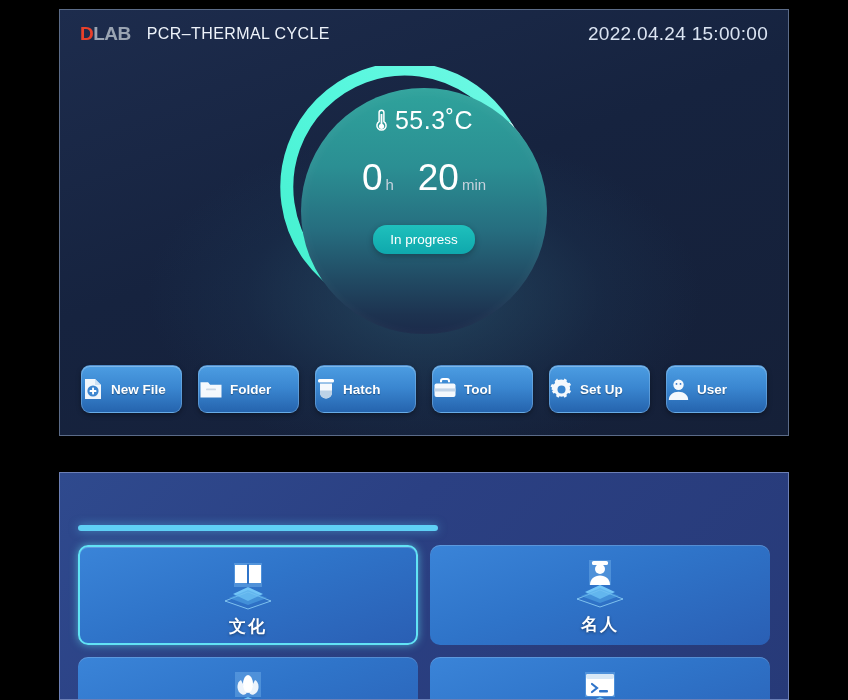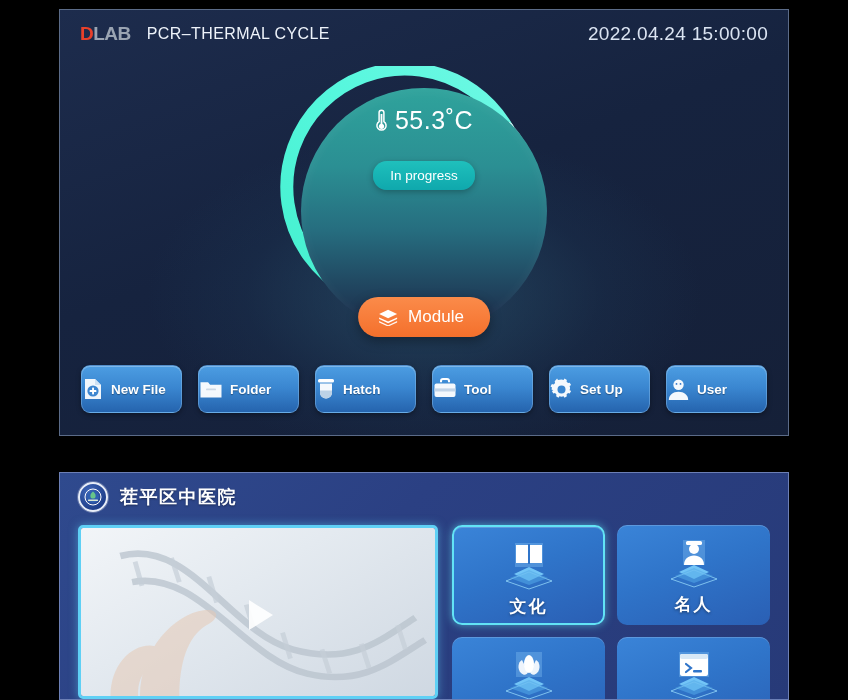--- a/index.html
+++ b/index.html
@@ -110,21 +110,21 @@
     border:2px solid #e7edf8;
     display:flex; align-items:center; justify-content:center;
     box-shadow:0 0 0 1px rgba(255,255,255,.25);
   }
   .hosp-name{
     color:#fff; font-size:18px; font-weight:bold; letter-spacing:1.5px;
     text-shadow:0 1px 2px rgba(0,0,0,.4);
   }
   .kiosk-body{
     position:absolute; left:18px; top:52px; right:18px; bottom:0;
-    display:flex; gap:14px;
+    display:flex; gap:14px;flex-direction:column;
   }
   .video-card{
     width:360px; border-radius:5px; position:relative; overflow:hidden;
     border:3px solid #5fd0f5;
     box-shadow:0 0 10px rgba(95,208,245,.5);
   }
   .video-pic{
     position:absolute; inset:0;
     background:linear-gradient(150deg,#f2f5f8 0%,#e4eaf0 40%,#cfd8e2 100%);
   }
@@ -191,33 +191,33 @@
       <div class="gauge-content">
         <div class="temp-row">
           <svg class="temp-icon" width="13" height="23" viewBox="0 0 13 23">
             <path d="M6.5 1.2c1.4 0 2.4 1 2.4 2.3v9.1a4.6 4.6 0 1 1-4.8 0V3.5c0-1.3 1-2.3 2.4-2.3z" fill="none" stroke="#ffffff" stroke-width="1.5"></path>
             <circle cx="6.5" cy="17.3" r="2.6" fill="#ffffff"></circle>
             <rect x="5.6" y="5" width="1.8" height="10" fill="#ffffff"></rect>
           </svg>
           <span class="temp-val">55.3˚C</span>
         </div>
 
+        <div class="time-row">
+          <span>
+            <span class="t-num">0</span><span class="t-unit">h</span>
+          </span>
+          <span>
+            <span class="t-num">20</span><span class="t-unit">min</span>
+          </span>
+        </div>
 
         <div class="status-badge">In progress</div>
       </div>
     </div>
 
-    <div class="module-btn">
-      <svg width="20" height="17" viewBox="0 0 20 17">
-        <path d="M10 0.8 19 5 10 9.2 1 5z" fill="#fff"></path>
-        <path d="M1 8.4 10 12.6 19 8.4 19 10 10 14.2 1 10z" fill="#fff"></path>
-        <path d="M1 12.1 10 16.3 19 12.1 19 13.4 10 17.6 1 13.4z" fill="#fff" opacity=".92"></path>
-      </svg>
-      <span>Module</span>
-    </div>
 
     <div class="toolbar">
 
       <div class="tb-btn">
         <svg width="22" height="24" viewBox="0 0 22 24">
           <path d="M3 2h10l6 6v14H3z" fill="#ffffff" opacity=".93"></path>
           <path d="M13 2l6 6h-6z" fill="#cfe2f4"></path>
           <circle cx="11" cy="14" r="5.6" fill="#3d86d0"></circle>
           <rect x="10.1" y="10.6" width="1.9" height="6.8" fill="#fff" rx=".6"></rect>
           <rect x="7.6" y="13.1" width="6.8" height="1.9" fill="#fff" rx=".6"></rect>
@@ -267,31 +267,20 @@
           <circle cx="13.5" cy="5.9" r=".9" fill="#2f74c9"></circle>
         </svg>
         <span class="lbl">User</span>
       </div>
 
     </div>
   </div>
 
   <div class="kiosk-panel">
 
-    <div class="kiosk-header">
-      <div class="hosp-logo">
-        <svg width="18" height="18" viewBox="0 0 18 18">
-          <circle cx="9" cy="9" r="8" fill="none" stroke="#ffffff" stroke-width="1"></circle>
-          <circle cx="9" cy="9" r="6" fill="#2f5fb0"></circle>
-          <path d="M9 3.6c1.6 1.2 2.6 2.6 2.6 4.3A2.6 2.6 0 0 1 9 10.5 2.6 2.6 0 0 1 6.4 7.9c0-1.7 1-3.1 2.6-4.3z" fill="#67c48a"></path>
-          <rect x="4" y="11.6" width="10" height="1.5" fill="#d9e6d5" rx=".6"></rect>
-        </svg>
-      </div>
-      <div class="hosp-name">茬平区中医院</div>
-    </div>
 
     <div class="kiosk-body">
 
       <div class="video-card">
         <div class="video-pic">
           <svg width="100%" height="100%" viewBox="0 0 360 180" preserveAspectRatio="none">
             <g stroke="#b9c3cd" stroke-width="7" fill="none" opacity=".75">
               <path d="M40 30 C 110 10, 150 110, 215 130 C 275 148, 305 120, 340 96"></path>
               <path d="M52 58 C 120 44, 165 140, 230 156 C 286 170, 316 142, 350 120"></path>
             </g>

